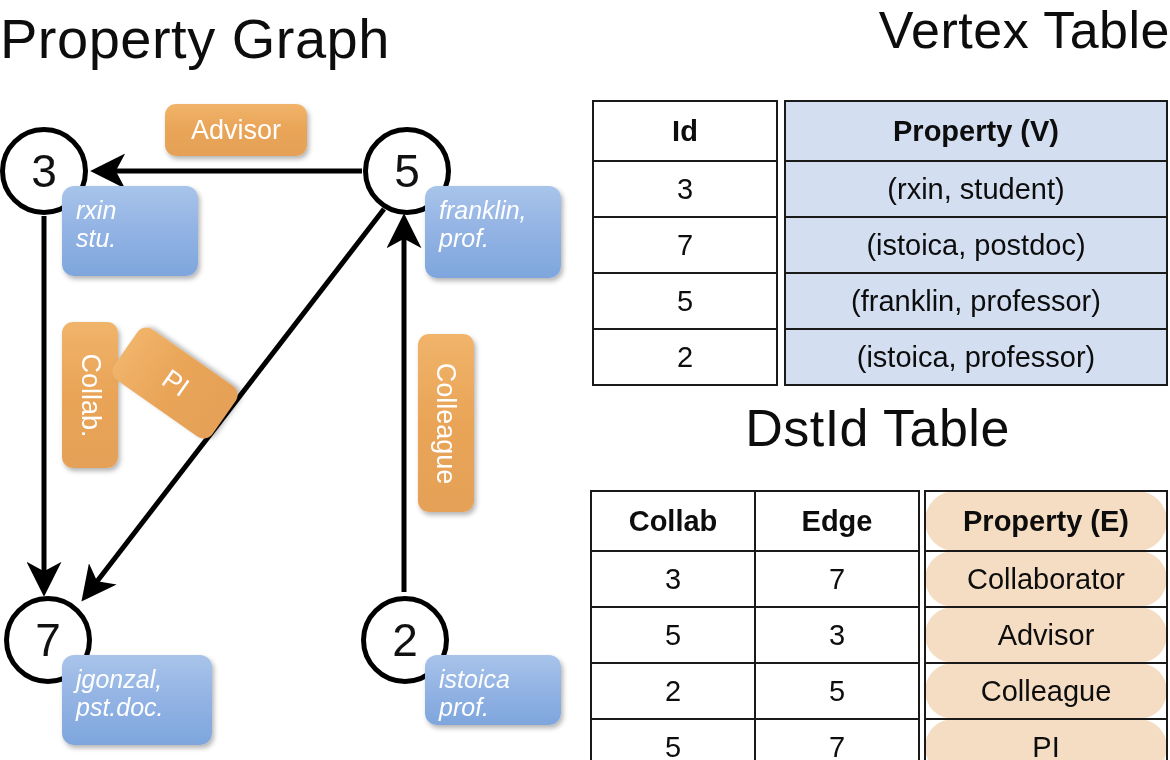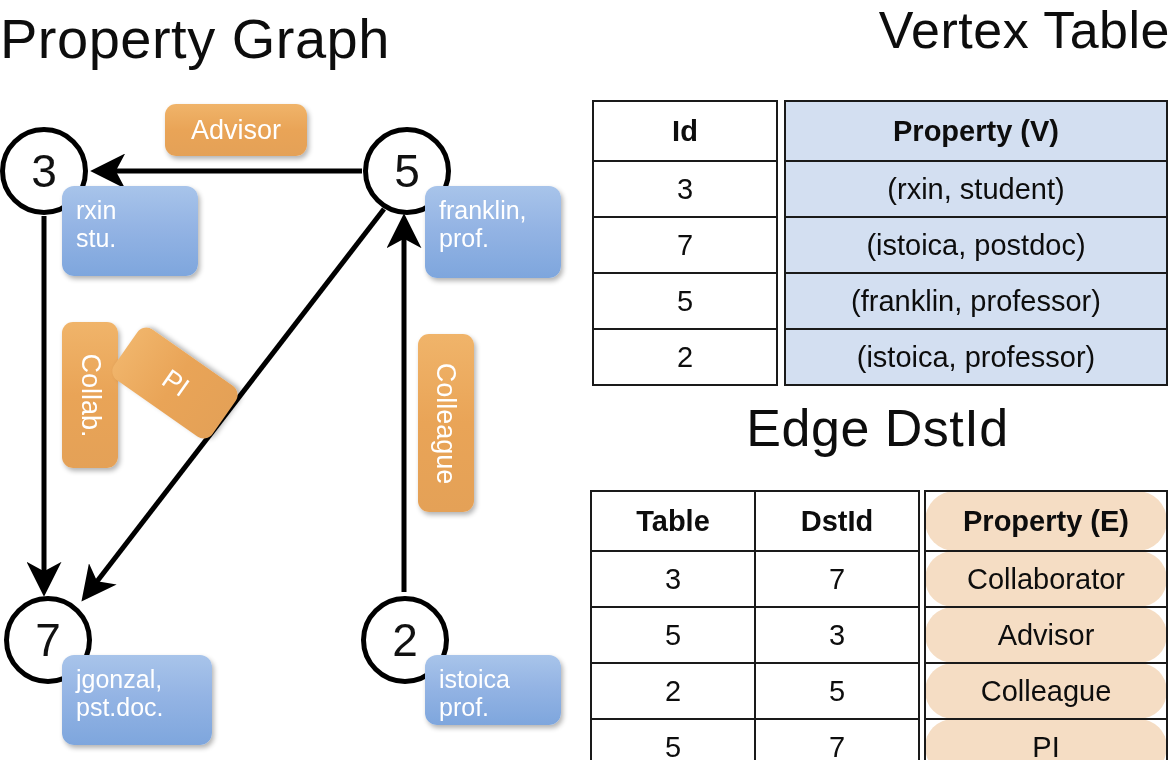--- a/index.html
+++ b/index.html
@@ -55,20 +55,21 @@
     background: linear-gradient(180deg, #a8c4ea 0%, #94b4e4 45%, #7ea6dd 100%);
     box-shadow: 2px 3px 5px rgba(0,0,0,0.30);
     color: #ffffff;
     font-family: "Liberation Sans", sans-serif;
     font-weight: 400;
     font-size: 25px;
     line-height: 1.12;
     padding: 10px 0 0 14px;
     box-sizing: border-box;
     z-index: 4;
+    font-style: italic;
   }
   .prop-box span { display: block; }
 
   
   .edge-label {
     position: absolute;
     border-radius: 11px;
     background: linear-gradient(180deg, #f0b46a 0%, #e9a457 50%, #e4a157 100%);
     box-shadow: 2px 3px 5px rgba(0,0,0,0.30);
     color: #ffffff;
@@ -213,27 +214,27 @@
   </tr>
   <tr>
     <td class="blue-cell">(franklin, professor)</td>
   </tr>
   <tr>
     <td class="blue-cell">(istoica, professor)</td>
   </tr>
 </tbody>
   </table>
 
-<div class="title" id="title-edge-table">Edge DstId</div>
+<div class="title" id="title-edge-table">DstId Table</div>
 
 <table class="grid" id="edge-src-table">
   <tbody>
       <tr>
-    <th class="white-cell">Table</th>
-    <th class="white-cell">DstId</th>
+    <th class="white-cell">Collab</th>
+    <th class="white-cell">Edge</th>
   </tr>
   <tr>
     <td class="white-cell">3</td>
     <td class="white-cell">7</td>
   </tr>
   <tr>
     <td class="white-cell">5</td>
     <td class="white-cell">3</td>
   </tr>
   <tr>

